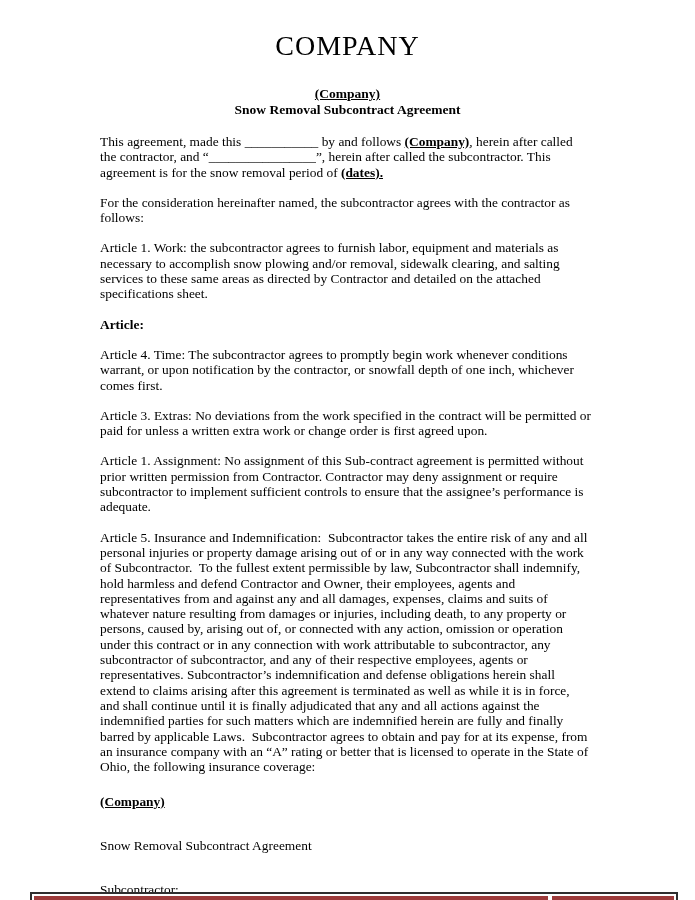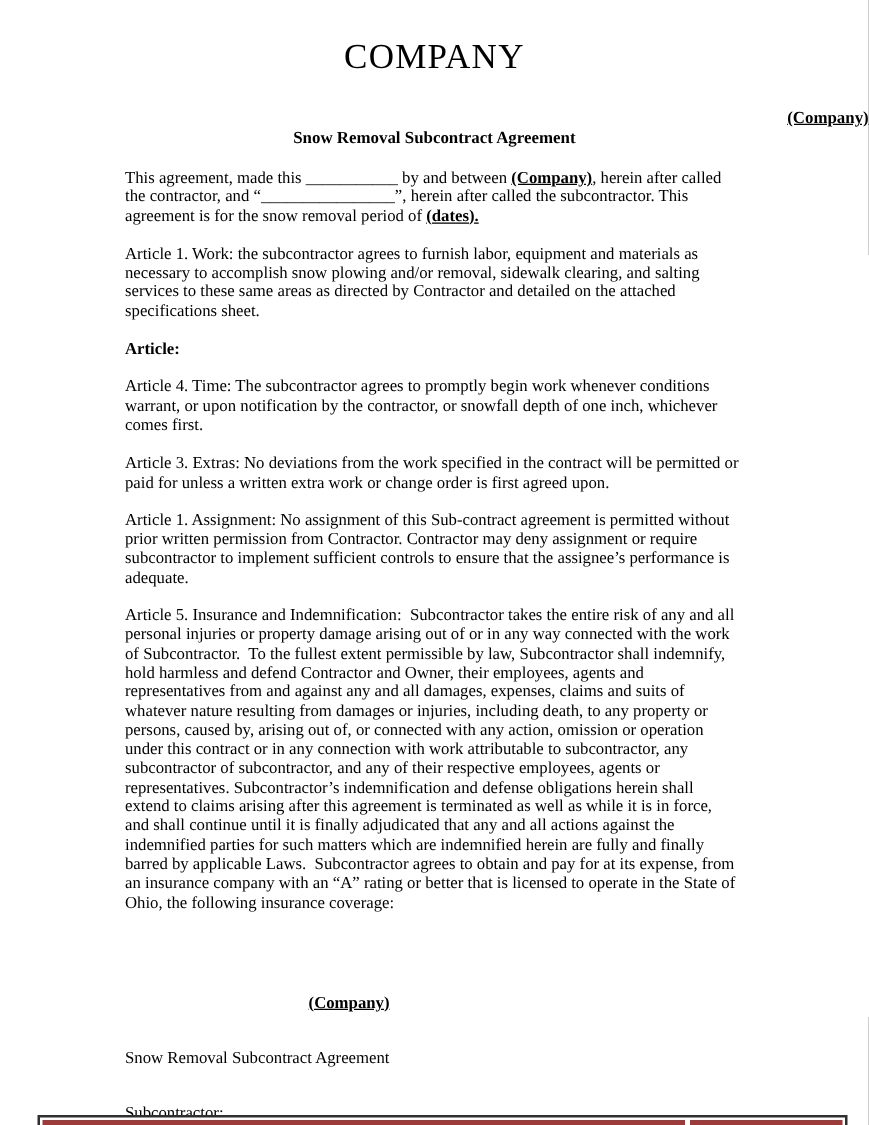--- a/index.html
+++ b/index.html
@@ -37,21 +37,21 @@
   .doc-body{
     margin:16px 103px 0 100px;
     font-size:13.4px;
     line-height:15.3px;
   }
   .doc-body p{
     margin-top:15px;
     white-space:pre-wrap;
   }
   .b{font-weight:bold;}
-  .u{text-decoration:underline;text-align:right;}
+  .u{text-decoration:underline;}
   .doc-footer-block{
     position:absolute;
     left:100px;top:765px;
     font-size:13.4px;
     line-height:14.8px;
     white-space:pre-wrap;
   }
   .footer-bar{
     position:absolute;
     left:30px;top:892px;
@@ -95,22 +95,23 @@
   <div class="logo-block">
     <div>COMPANY</div>
   </div>
 
   <div class="doc-heading">
     <div class="u">(Company)</div>
     <div>Snow Removal Subcontract Agreement</div>
   </div>
 
   <div class="doc-body">
-    <p><span>This agreement, made this ___________ by and between </span><span class="b u">(Company)</span><span>, herein after called the contractor, and “________________”, herein after called the subcontractor. This agreement is for the snow removal period of </span><span class="b u">(dates).</span></p>
+    <p><span>This agreement, made this ___________ by and follows </span><span class="b u">(Company)</span><span>, herein after called the contractor, and “________________”, herein after called the subcontractor. This agreement is for the snow removal period of </span><span class="b u">(dates).</span></p>
 
+    <p>For the consideration hereinafter named, the subcontractor agrees with the contractor as follows:</p>
 
     <p>Article 1. Work: the subcontractor agrees to furnish labor, equipment and materials as necessary to accomplish snow plowing and/or removal, sidewalk clearing, and salting services to these same areas as directed by Contractor and detailed on the attached specifications sheet.</p>
 
     <p class="b">Article:</p>
 
 
     <p>Article 4. Time: The subcontractor agrees to promptly begin work whenever conditions warrant, or upon notification by the contractor, or snowfall depth of one inch, whichever comes first.</p>
 
     <p>Article 3. Extras: No deviations from the work specified in the contract will be permitted or paid for unless a written extra work or change order is first agreed upon.</p>
 

